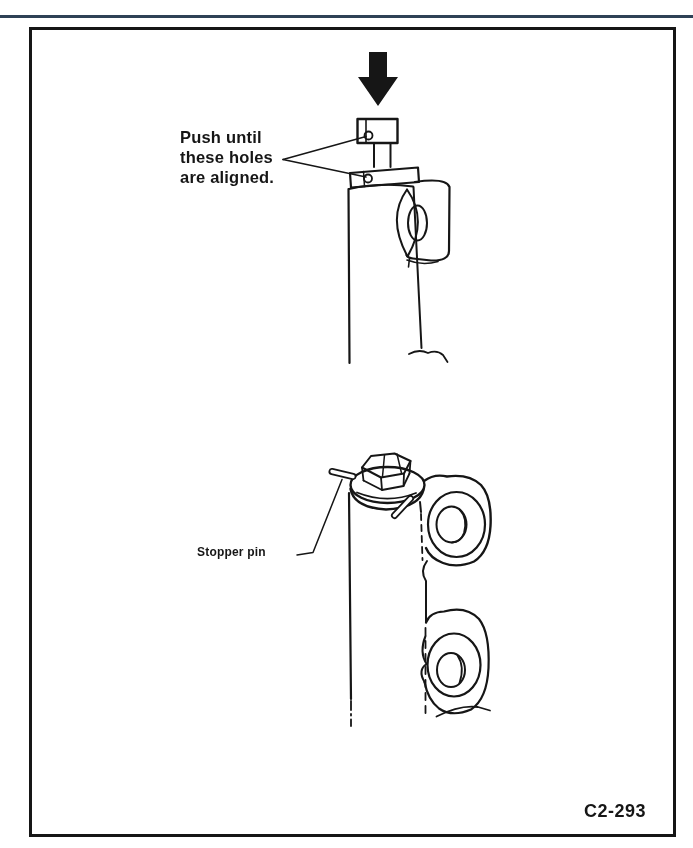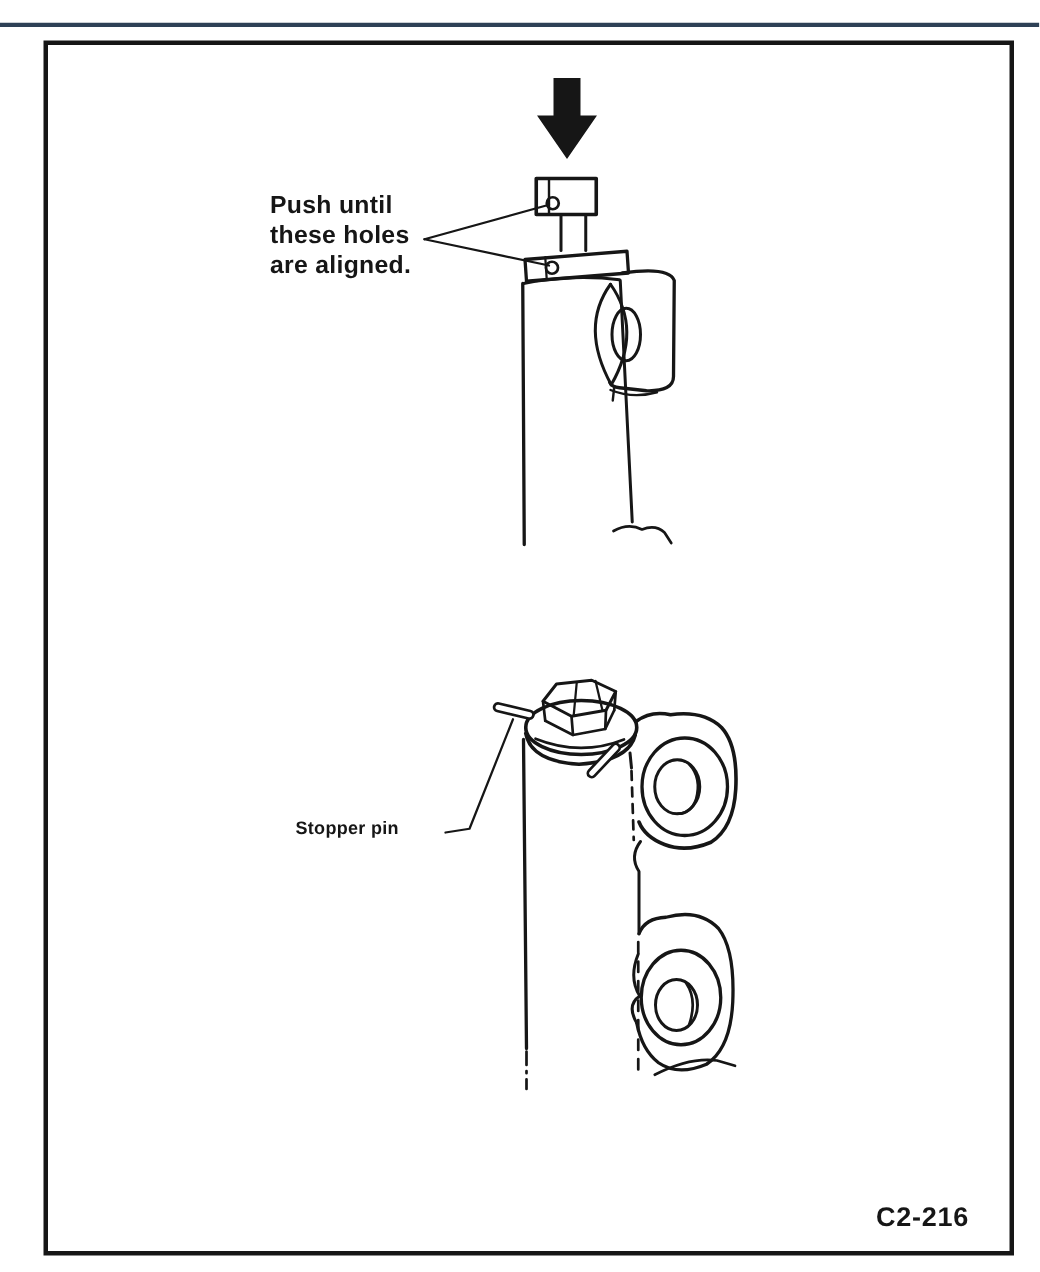--- a/index.html
+++ b/index.html
@@ -155,15 +155,15 @@
       </g>
     </g>
   </svg>
 
   <div class="label push-label">Push until
 these holes
 are aligned.</div>
 
   <div class="label stopper-label">Stopper pin</div>
 
-  <div class="label figref-label">C2-216</div>
+  <div class="label figref-label">C2-293</div>
 
 </div>
 
 </body></html>

